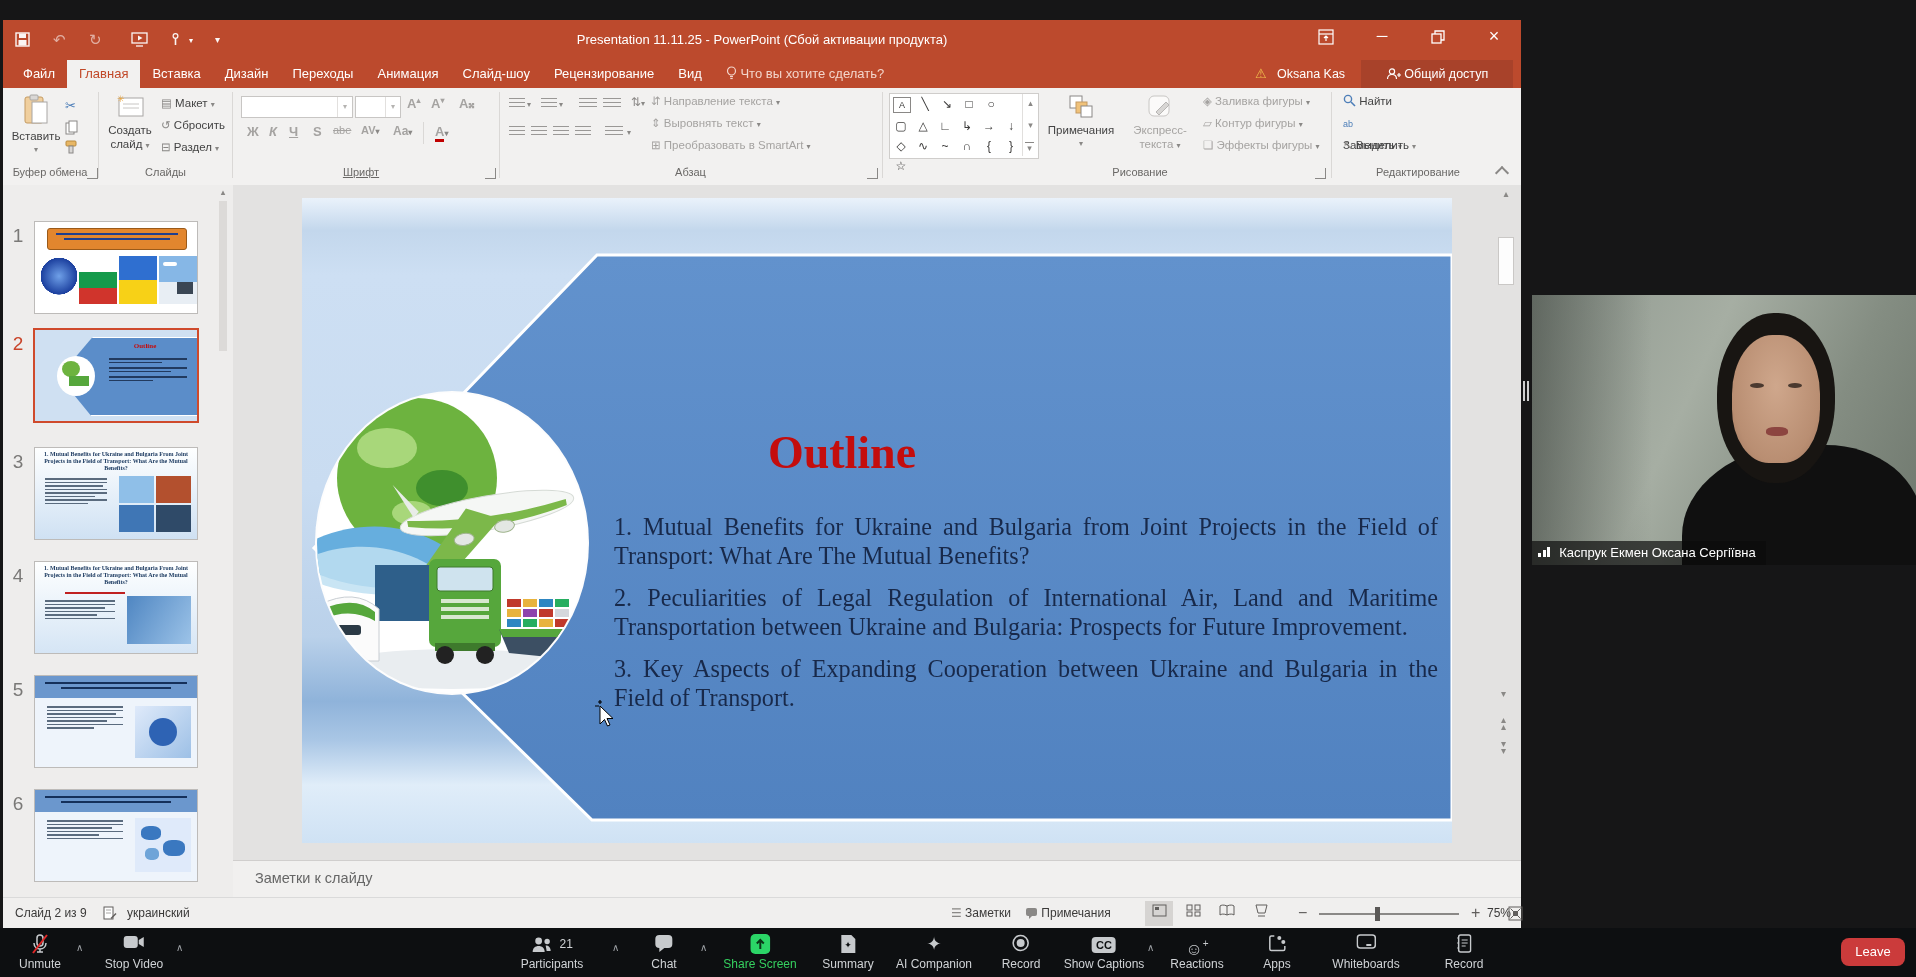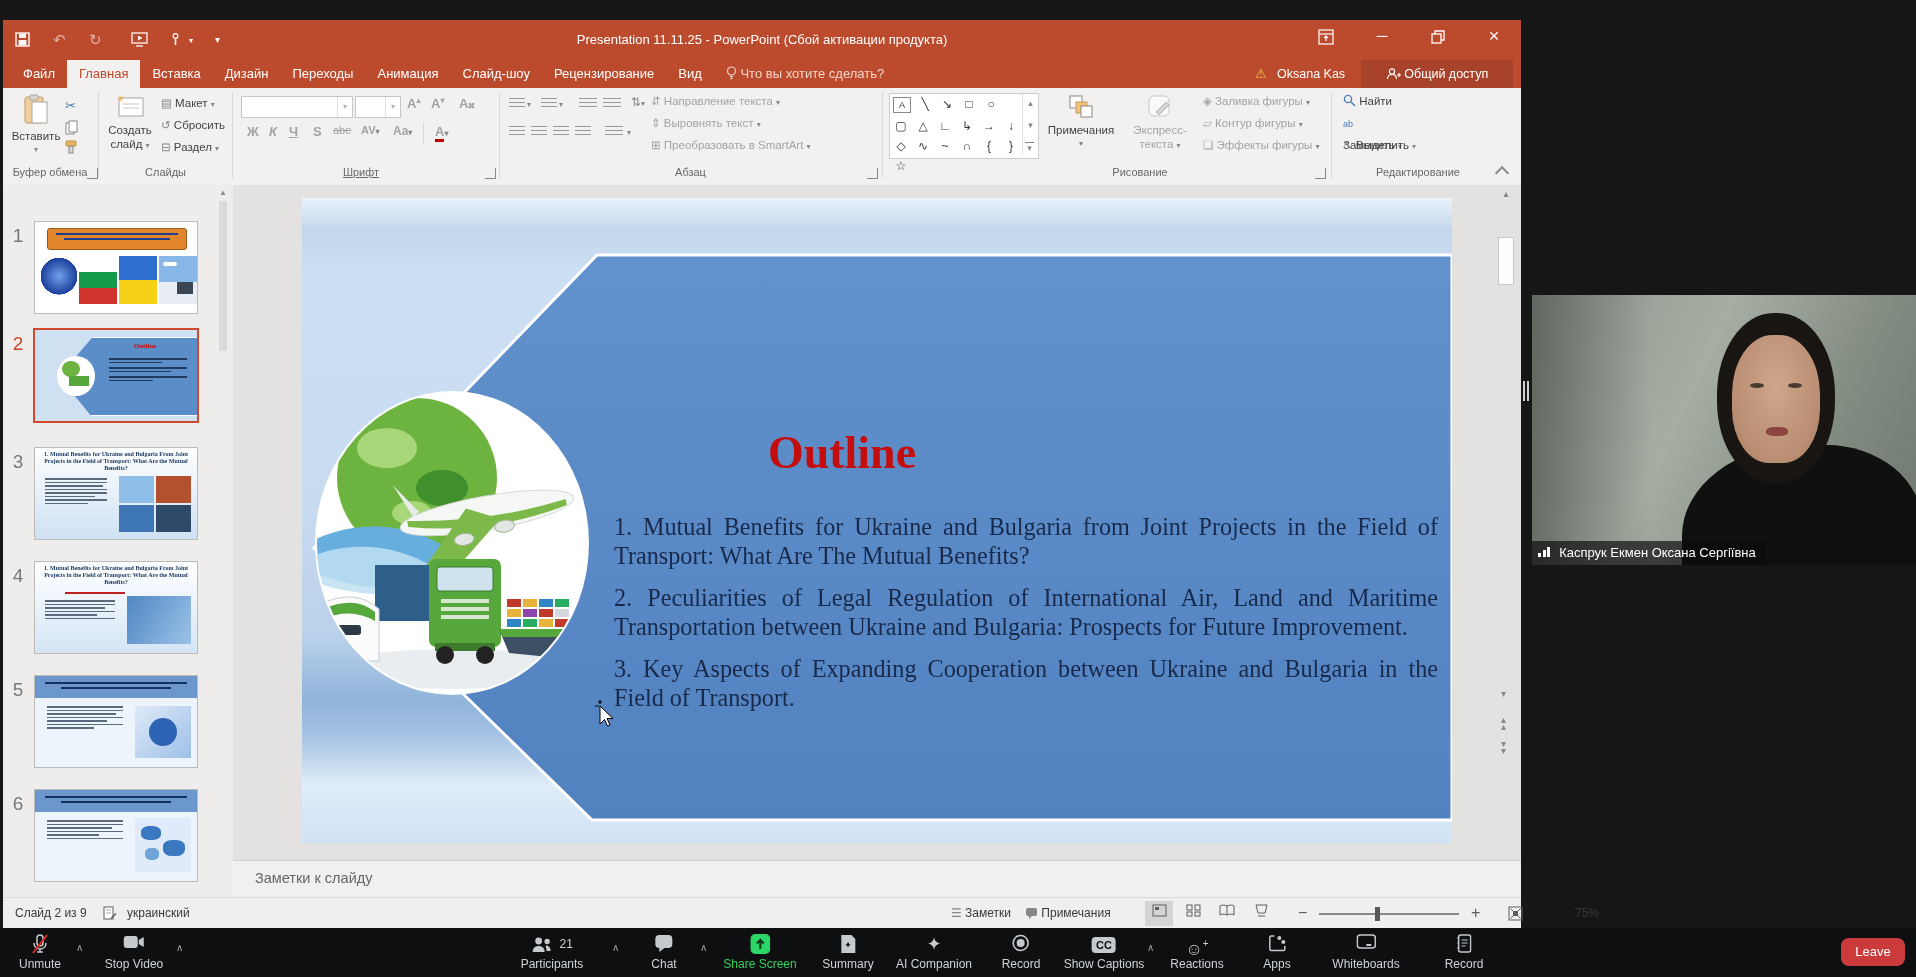--- a/index.html
+++ b/index.html
@@ -572,21 +572,21 @@
       <span class="abs viewbtn" style="left:1244px;">
         <svg width="15" height="13" viewBox="0 0 15 13">
             <path d="M2 1 H13 L11 9 H4 Z" fill="none" stroke="#605e5c"></path>
             <line x1="4" y1="12" x2="11" y2="12" stroke="#605e5c"></line>
           </svg>
       </span>
       <span class="abs st" style="left:1295px;font-size:16px;color:#605e5c;">−</span>
       <span class="abs" style="left:1316px;top:15px;width:140px;height:2px;background:#8a8886;"></span>
       <span class="abs" style="left:1372px;top:9px;width:5px;height:14px;background:#5a5856;"></span>
       <span class="abs st" style="left:1468px;font-size:16px;color:#605e5c;">+</span>
-      <span class="abs st" style="left:1572px;text-align:right;">75%</span>
+      <span class="abs st" style="left:1484px;text-align:right;">75%</span>
       <span class="abs" style="left:1505px;top:8px;">
         <svg width="15" height="15" viewBox="0 0 15 15">
             <rect x="1" y="1" width="13" height="13" fill="none" stroke="#605e5c"></rect>
             <path d="M5 5 L2.5 2.5 M10 5 L12.5 2.5 M5 10 L2.5 12.5 M10 10 L12.5 12.5" stroke="#605e5c"></path>
             <rect x="5" y="5" width="5" height="5" fill="#605e5c"></rect>
           </svg>
       </span>
     </div>
   </div>
 

